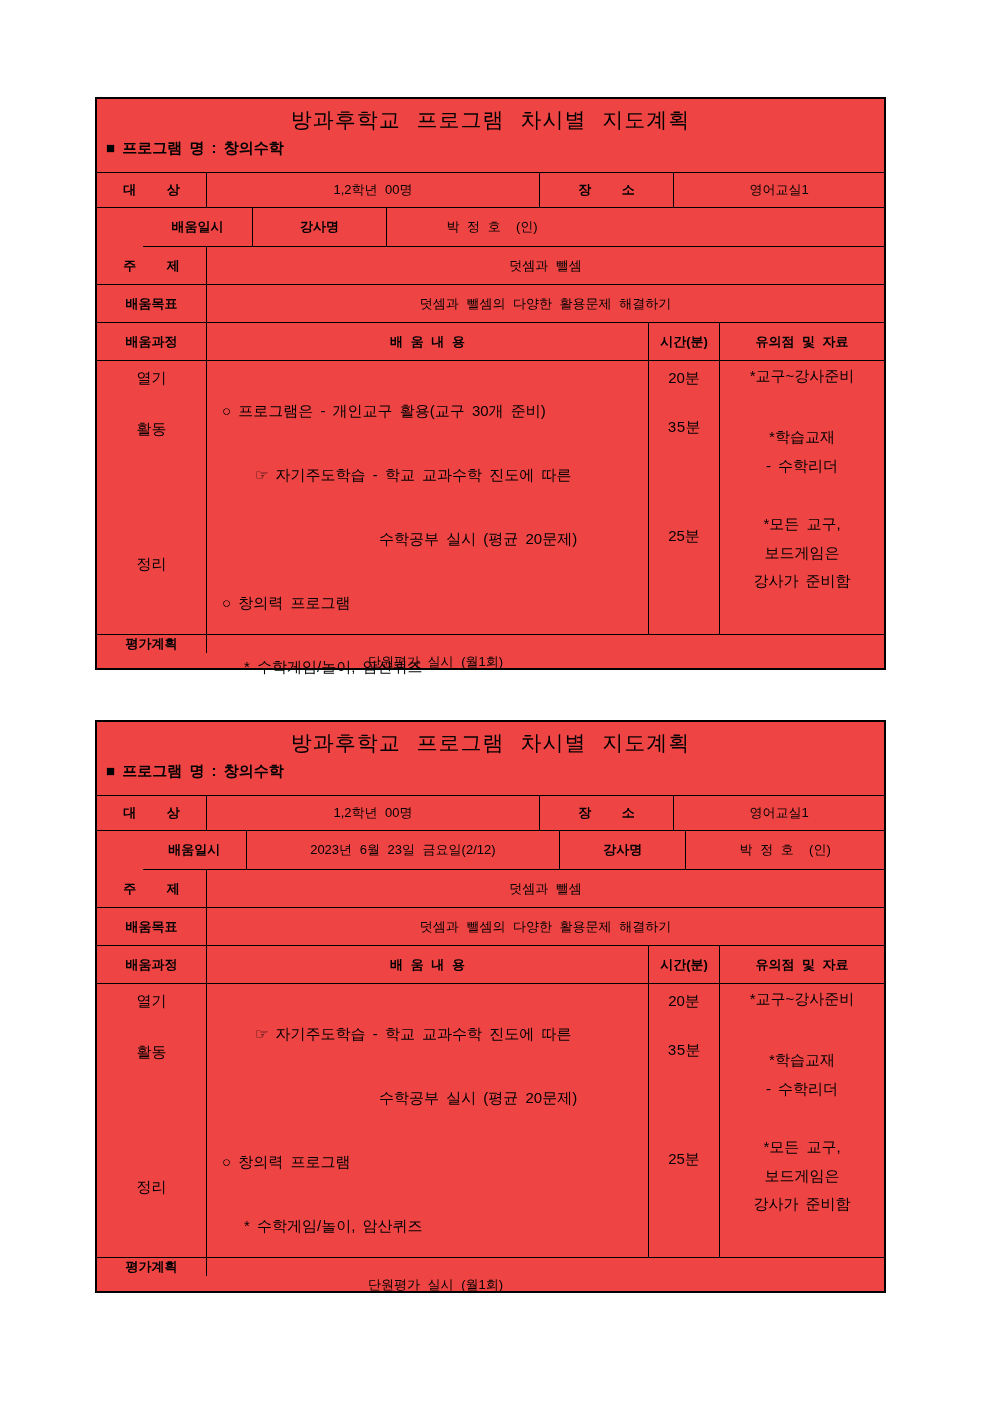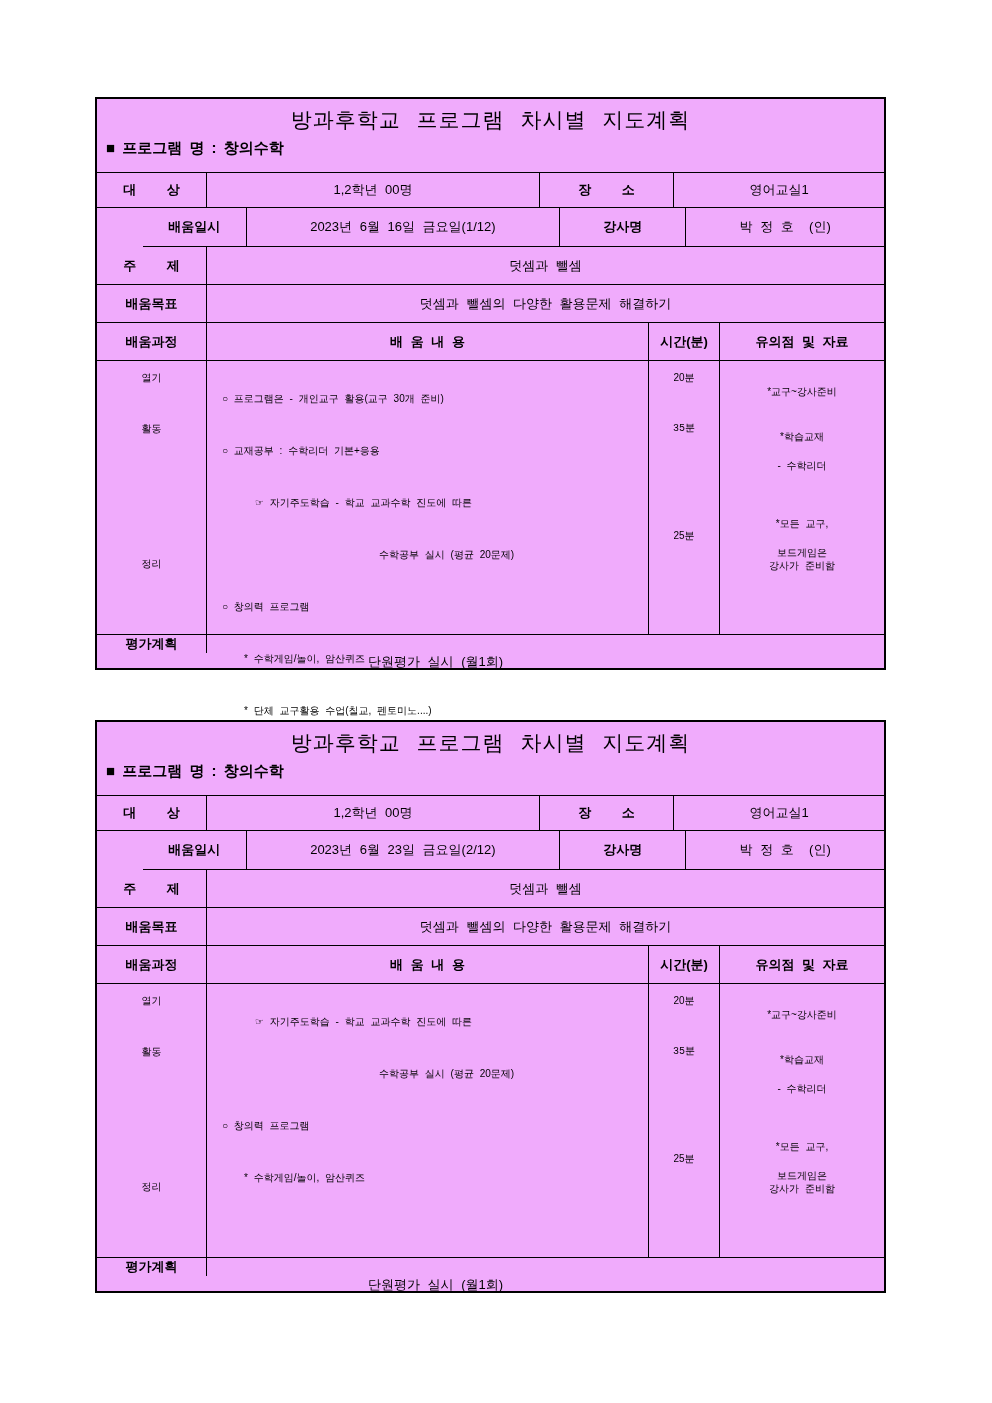--- a/index.html
+++ b/index.html
@@ -8,21 +8,21 @@
     width: 992px; height: 1403px;
     position: relative;
     font-family: "Liberation Sans", "DejaVu Sans", sans-serif;
     color: #000;
   }
   .plan-table {
     position: absolute;
     left: 95px;
     width: 791px;
     border: 2px solid #000;
-    background: #f0abfc;
+    background: #ef4444;
   }
   .plan-table.first  { top: 97px; }
   .plan-table.second { top: 720px; }
 
   .row { display: flex; border-bottom: 1px solid #000; }
   .row:last-child { border-bottom: none; flex-direction: column; }
   .cell { border-right: 1px solid #000; white-space: pre; overflow: visible; }
   .cell:last-child { border-right: none; }
 
   
@@ -60,47 +60,47 @@
   .w-val1 { width: 333px; }
   .w-lbl2 { width: 134px; }
   .w-val2 { width: 210px; }
   .w-span { width: 677px; }
 
   
   .w-proc { width: 110px; }
   .w-cont { width: 442px; }
   .w-time { width: 71px; }
   .w-note { width: 164px; }
-  .body-col { position: relative; font-size: 10px; word-spacing: 3px; }
+  .body-col { position: relative; font-size: 15px; word-spacing: 3px; }
 
   .content-stack { padding-top: 1px; }
   .cline { height: 30px; line-height: 30px; white-space: pre; }
   .p-bullet { padding-left: 15px; }
   .p-hand   { padding-left: 48px; }
   .p-deep   { padding-left: 172px; }
   .p-star   { padding-left: 37px; }
   .p-dash   { padding-left: 15px; }
 
   .abs-line {
     position: absolute; left: 0; right: 0;
     height: 30px; line-height: 30px;
     text-align: center; white-space: pre;
   }
   .stage-1 { top: 2px; }
   .stage-2 { top: 53px; }
   .stage-3 { top: 188px; }
   .time-1  { top: 2px; }
   .time-2  { top: 53px; font-family: Liberation Mono, monospace; }
   .time-3  { top: 160px; }
-  .note-1  { top: 16px; }
+  .note-1  { top: 0; }
   .note-2  { top: 61px; }
   .note-3  { top: 90px; }
   .note-4  { top: 148px; }
   .note-5  { top: 177px; }
-  .note-6  { top: 190px; }
+  .note-6  { top: 205px; }
 </style>
 </head>
 <body>
 
 <section class="plan-table first">
   <div class="row head-block">
     <div style="width:100%">
       <div class="doc-title">방과후학교 프로그램 차시별 지도계획</div>
       <div class="program-line">■ 프로그램 명 : 창의수학</div>
     </div>
@@ -108,21 +108,20 @@
 
   <div class="row h-r1">
     <div class="cell lbl w-lbl1">대    상</div>
     <div class="cell val w-val1">1,2학년 00명</div>
     <div class="cell lbl w-lbl2">장    소</div>
     <div class="cell val w-val2">영어교실1</div>
   </div>
 
   <div class="row h-r2">
     <div class="cell lbl w-lbl1">배움일시</div>
-    <div class="cell val w-val1">2023년 6월 16일 금요일(1/12)</div>
     <div class="cell lbl w-lbl2">강사명</div>
     <div class="cell val w-val2">박 정 호  (인)</div>
   </div>
 
   <div class="row h-r3">
     <div class="cell lbl w-lbl1">주    제</div>
     <div class="cell val w-span">덧셈과 뺄셈</div>
   </div>
 
   <div class="row h-r4">
@@ -138,21 +137,20 @@
   </div>
 
   <div class="row h-body">
     <div class="cell body-col w-proc">
       <div class="abs-line stage-1">열기</div>
       <div class="abs-line stage-2">활동</div>
       <div class="abs-line stage-3">정리</div>
     </div>
     <div class="cell body-col w-cont content-stack">
       <div class="cline p-bullet">○ 프로그램은 - 개인교구 활용(교구 30개 준비)</div>
-      <div class="cline p-bullet">○ 교재공부 : 수학리더 기본+응용</div>
       <div class="cline p-hand">☞ 자기주도학습 - 학교 교과수학 진도에 따른</div>
       <div class="cline p-deep">수학공부 실시 (평균 20문제)</div>
       <div class="cline p-bullet">○ 창의력 프로그램</div>
       <div class="cline p-star">* 수학게임/놀이, 암산퀴즈</div>
       <div class="cline p-star">* 단체 교구활용 수업(칠교, 펜토미노....)</div>
       <div class="cline p-star">* 사고력 보드게임 활동</div>
       <div class="cline p-dash">- 창의력 프로그램은 1주씩 순차적으로 시행함</div>
     </div>
     <div class="cell body-col w-time">
       <div class="abs-line time-1">20분</div>

